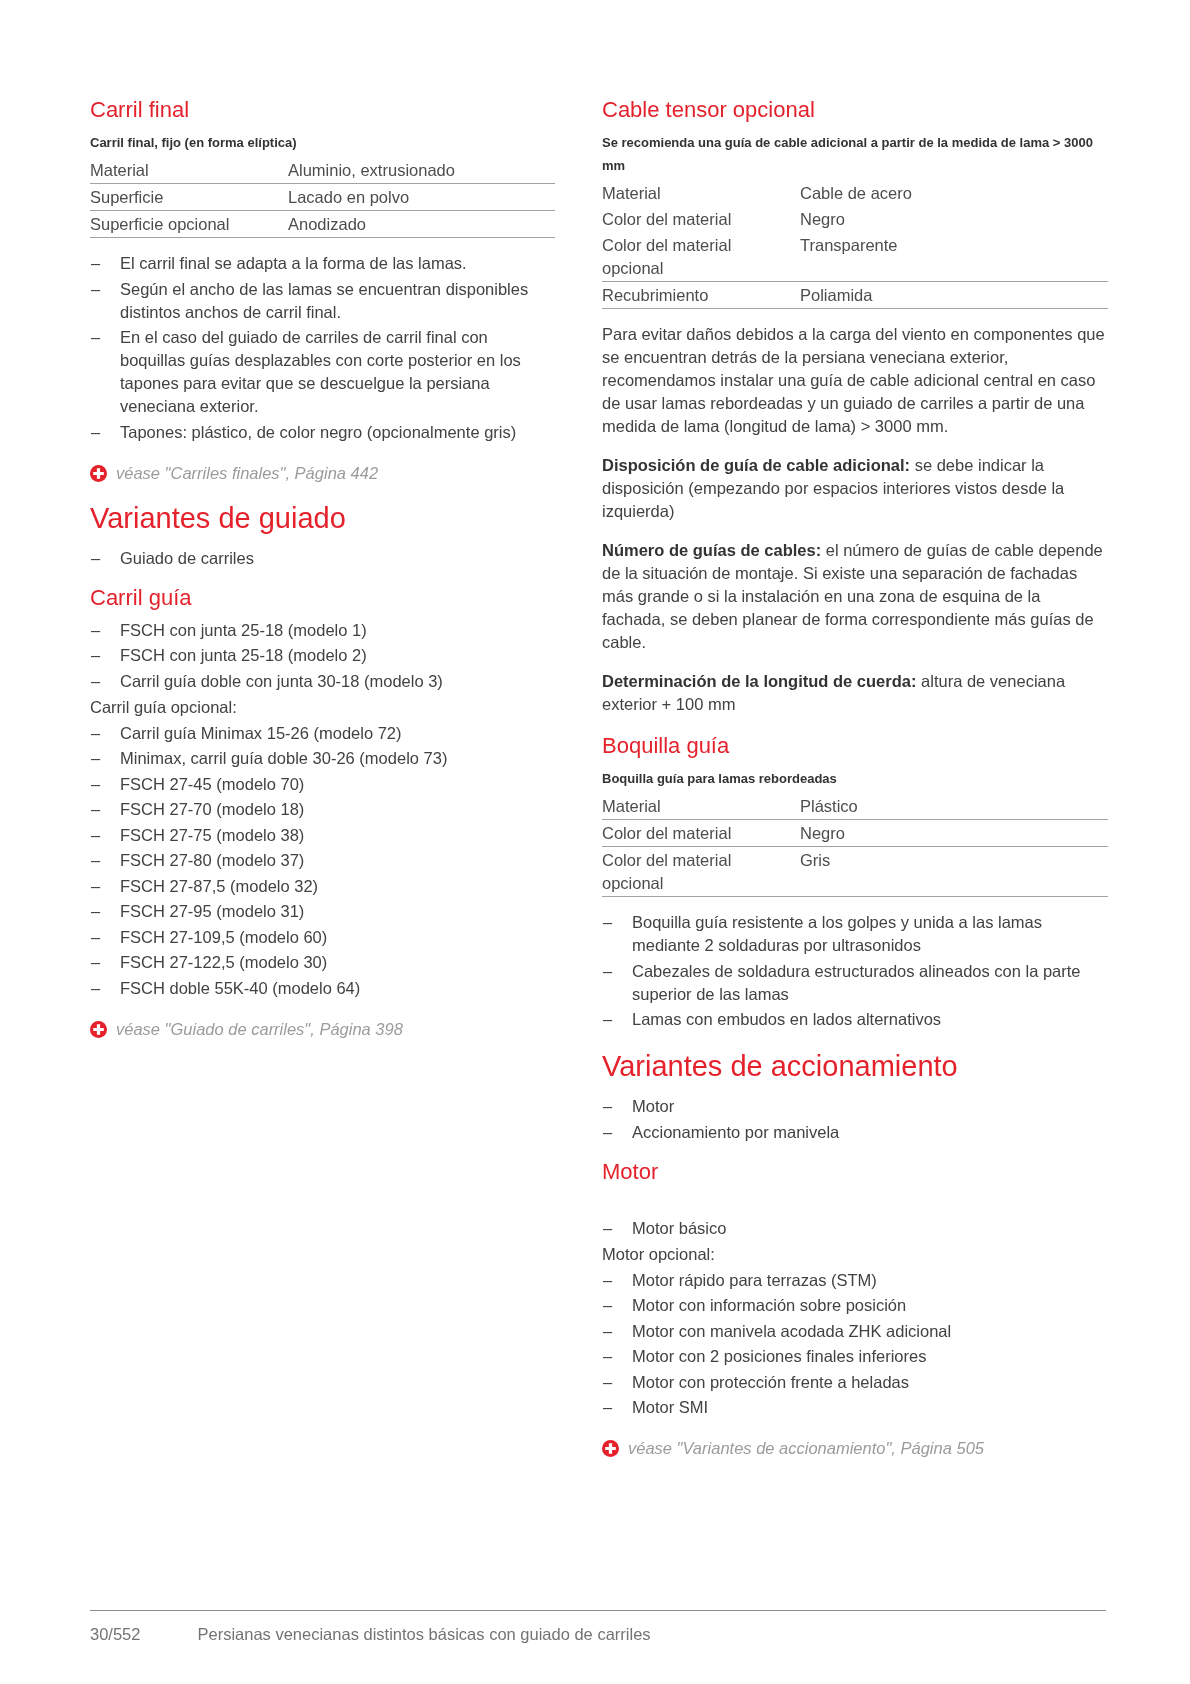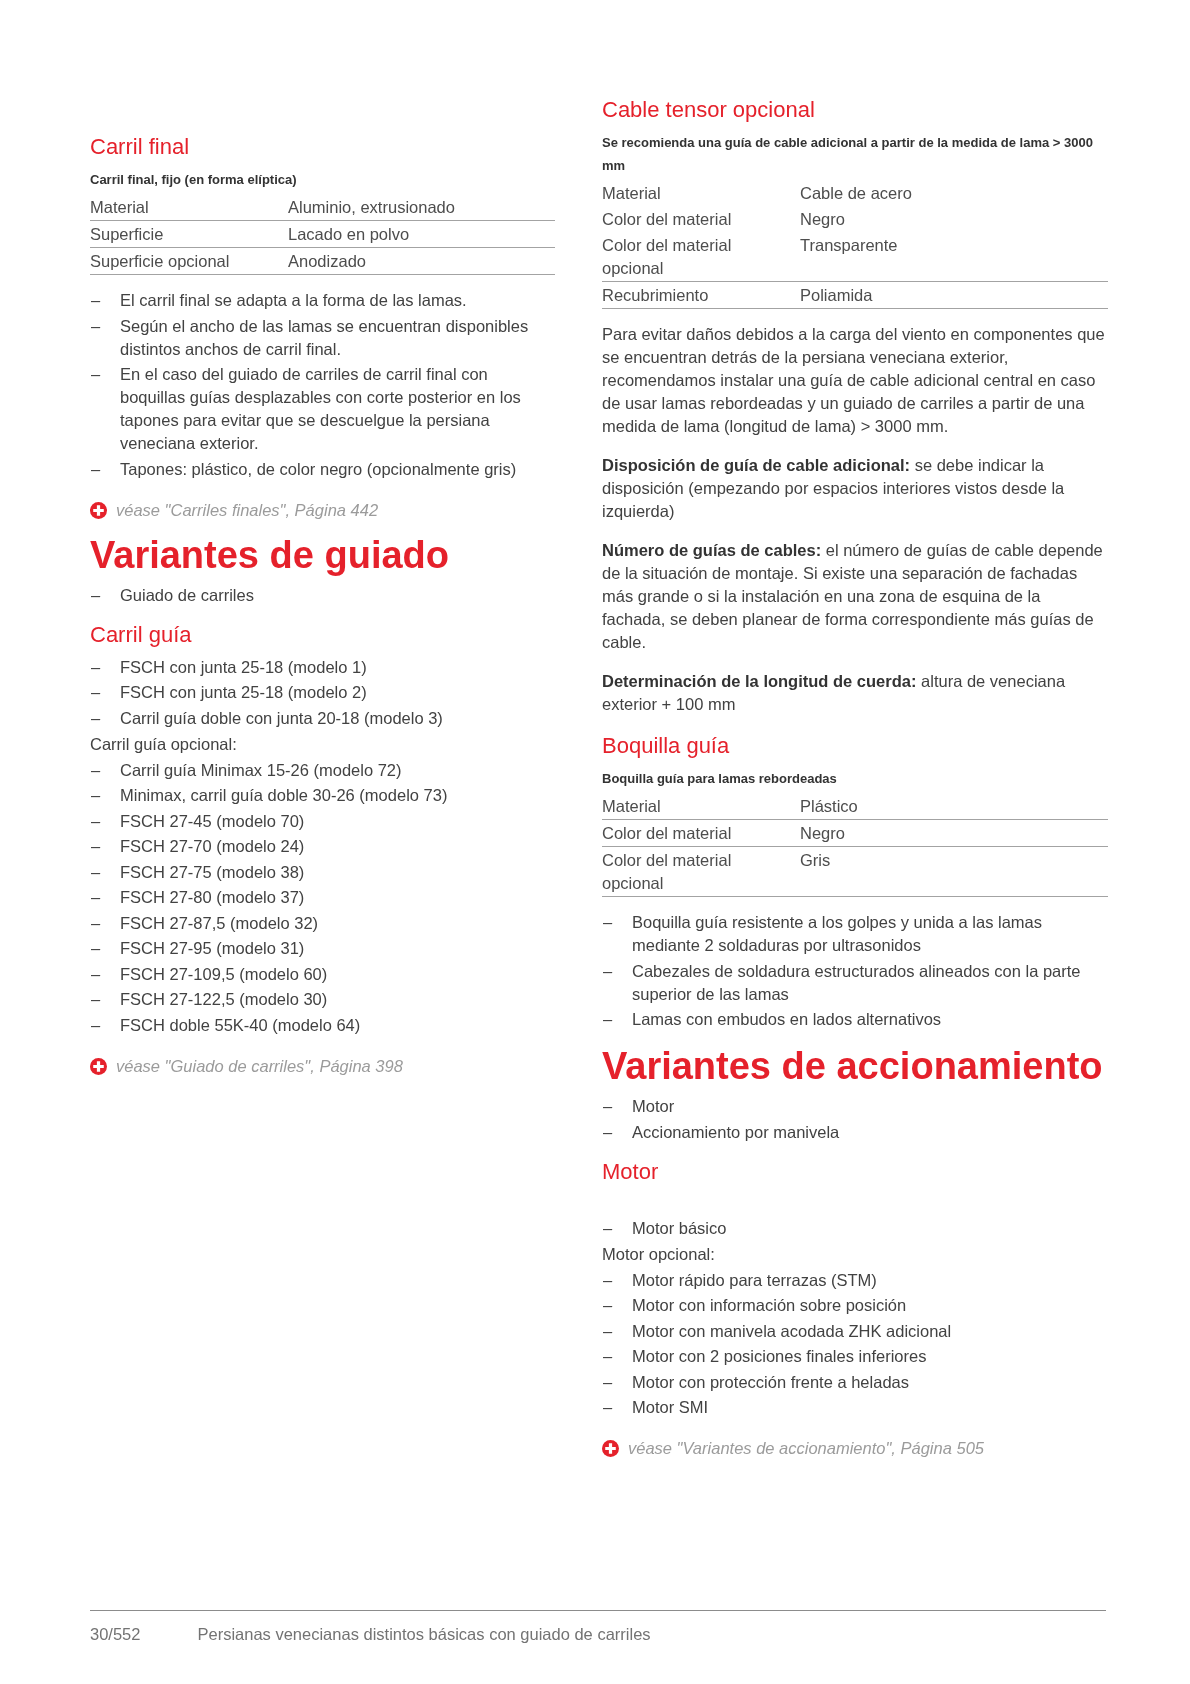--- a/index.html
+++ b/index.html
@@ -6,25 +6,25 @@
   .page{
     position:relative;
     width:1190px;height:1684px;
     background:#ffffff;
     font-family:"Liberation Sans","DejaVu Sans",sans-serif;
     color:#424242;
     overflow:hidden;
   }
   .columns{display:flex;gap:47px;padding:96px 82px 0 90px;}
   .col{font-size:16.5px;line-height:23px;}
-  .col-left{width:465px;flex:none;margin-top:37px;}
+  .col-left{width:465px;flex:none;}
   .col-right{width:506px;flex:none;}
 
   .h-big{
-    font-size:38px;line-height:34px;font-weight:700;
+    font-size:29px;line-height:34px;font-weight:400;
     color:#e5212b;margin:16px 0 12px;
   }
   .h-section{
     font-size:22px;line-height:27px;font-weight:400;
     color:#e5212b;margin:0 0 8px;
   }
   .h-section.spaced{margin-top:14px;}
   .h-sub{
     font-size:13px;line-height:23px;font-weight:700;
     color:#333333;margin:0 0 3px;
@@ -99,28 +99,28 @@
 
       <div class="h-big">Variantes de guiado</div>
       <ul class="dash" style="margin-bottom:14px;">
         <li>Guiado de carriles</li>
       </ul>
 
       <div class="h-section spaced">Carril guía</div>
       <ul class="dash" style="margin-bottom:3px;">
         <li>FSCH con junta 25-18 (modelo 1)</li>
         <li>FSCH con junta 25-18 (modelo 2)</li>
-        <li>Carril guía doble con junta 20-18 (modelo 3)</li>
+        <li>Carril guía doble con junta 30-18 (modelo 3)</li>
       </ul>
       <div class="plain-line">Carril guía opcional:</div>
       <ul class="dash">
         <li>Carril guía Minimax 15-26 (modelo 72)</li>
         <li>Minimax, carril guía doble 30-26 (modelo 73)</li>
         <li>FSCH 27-45 (modelo 70)</li>
-        <li>FSCH 27-70 (modelo 24)</li>
+        <li>FSCH 27-70 (modelo 18)</li>
         <li>FSCH 27-75 (modelo 38)</li>
         <li>FSCH 27-80 (modelo 37)</li>
         <li>FSCH 27-87,5 (modelo 32)</li>
         <li>FSCH 27-95 (modelo 31)</li>
         <li>FSCH 27-109,5 (modelo 60)</li>
         <li>FSCH 27-122,5 (modelo 30)</li>
         <li>FSCH doble 55K-40 (modelo 64)</li>
       </ul>
 
       <div class="xref">

